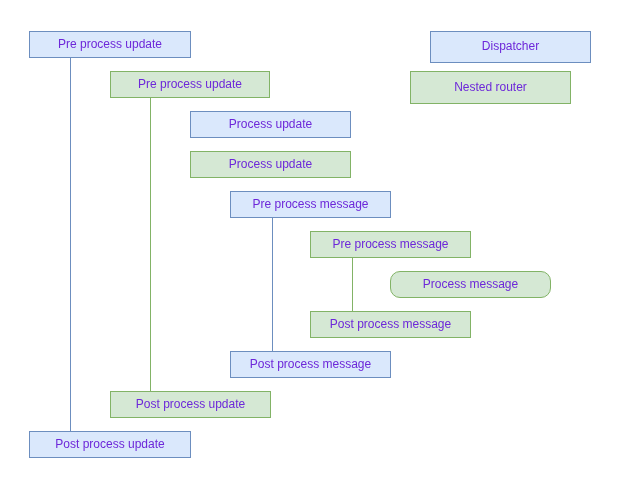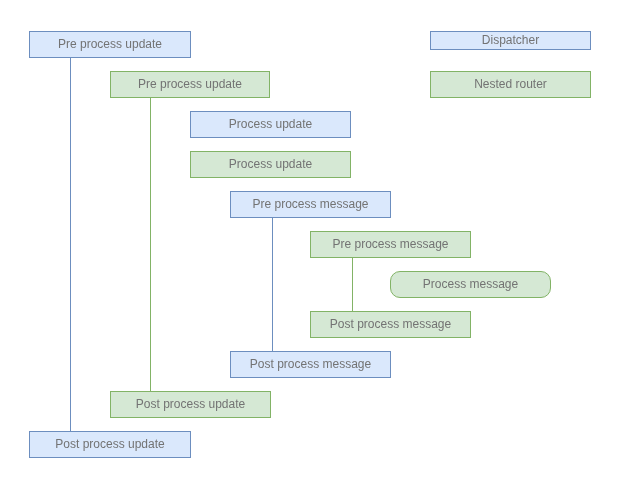--- a/index.html
+++ b/index.html
@@ -17,21 +17,21 @@
   }
   .node {
     position: absolute;
     box-sizing: border-box;
     border: 1px solid #000;
     display: flex;
     align-items: center;
     justify-content: center;
     font-size: 12px;
     line-height: 1.1;
-    color: #737373;
+    color: #6d28d9;
     text-align: center;
     white-space: nowrap;
   }
   .node.dispatcher {
     background: #dae8fc;
     border-color: #6c8ebf;
   }
   .node.router {
     background: #d5e8d4;
     border-color: #82b366;
@@ -61,15 +61,15 @@
     <div class="node router" style="left: 110px; top: 71px; width: 160px; height: 27px;">Pre process update</div>
     <div class="node dispatcher" style="left: 190px; top: 111px; width: 161px; height: 27px;">Process update</div>
     <div class="node router" style="left: 190px; top: 151px; width: 161px; height: 27px;">Process update</div>
     <div class="node dispatcher" style="left: 230px; top: 191px; width: 161px; height: 27px;">Pre process message</div>
     <div class="node router" style="left: 310px; top: 231px; width: 161px; height: 27px;">Pre process message</div>
     <div class="node router" style="left: 390px; top: 271px; width: 161px; height: 27px; border-radius: 10px;">Process message</div>
     <div class="node router" style="left: 310px; top: 311px; width: 161px; height: 27px;">Post process message</div>
     <div class="node dispatcher" style="left: 230px; top: 351px; width: 161px; height: 27px;">Post process message</div>
     <div class="node router" style="left: 110px; top: 391px; width: 161px; height: 27px;">Post process update</div>
     <div class="node dispatcher" style="left: 29px; top: 431px; width: 162px; height: 27px;">Post process update</div>
-    <div class="node dispatcher" style="left: 430px; top: 31px; width: 161px; height: 19px;">Dispatcher</div>
-    <div class="node router" style="left: 430px; top: 71px; width: 161px; height: 27px;">Nested router</div>
+    <div class="node dispatcher" style="left: 430px; top: 31px; width: 161px; height: 32px;">Dispatcher</div>
+    <div class="node router" style="left: 410px; top: 71px; width: 161px; height: 33px;">Nested router</div>
   </div>
 
 </body></html>

